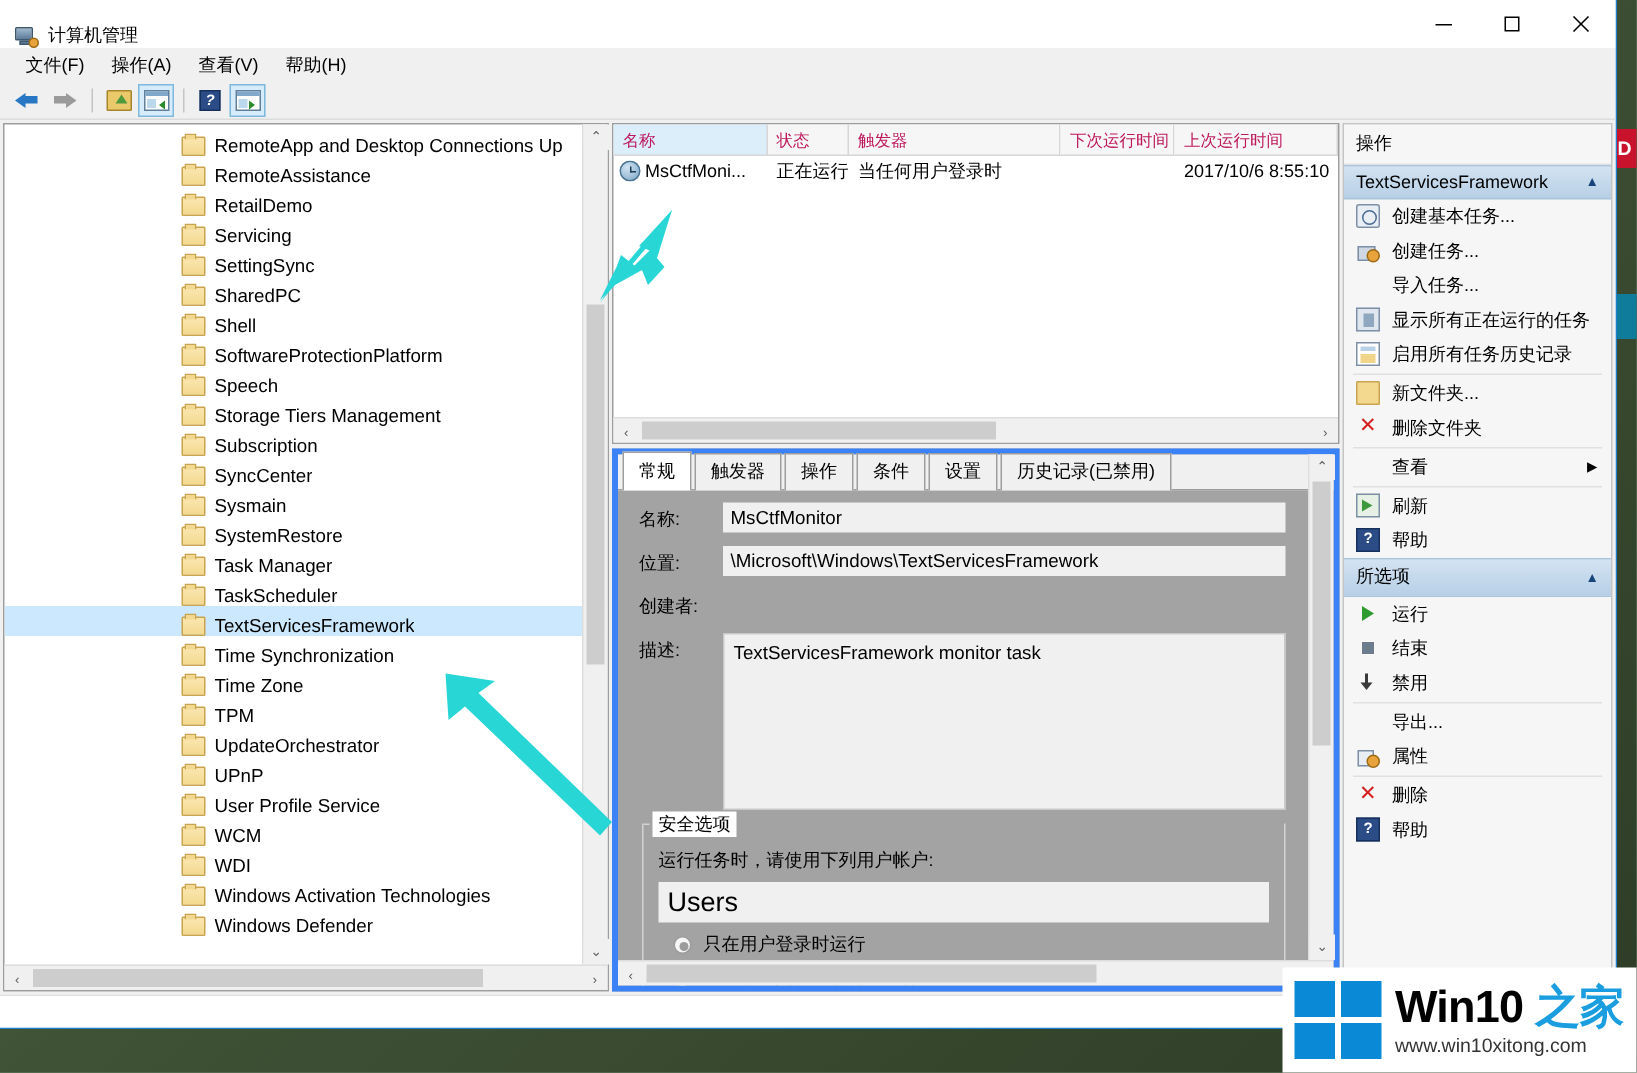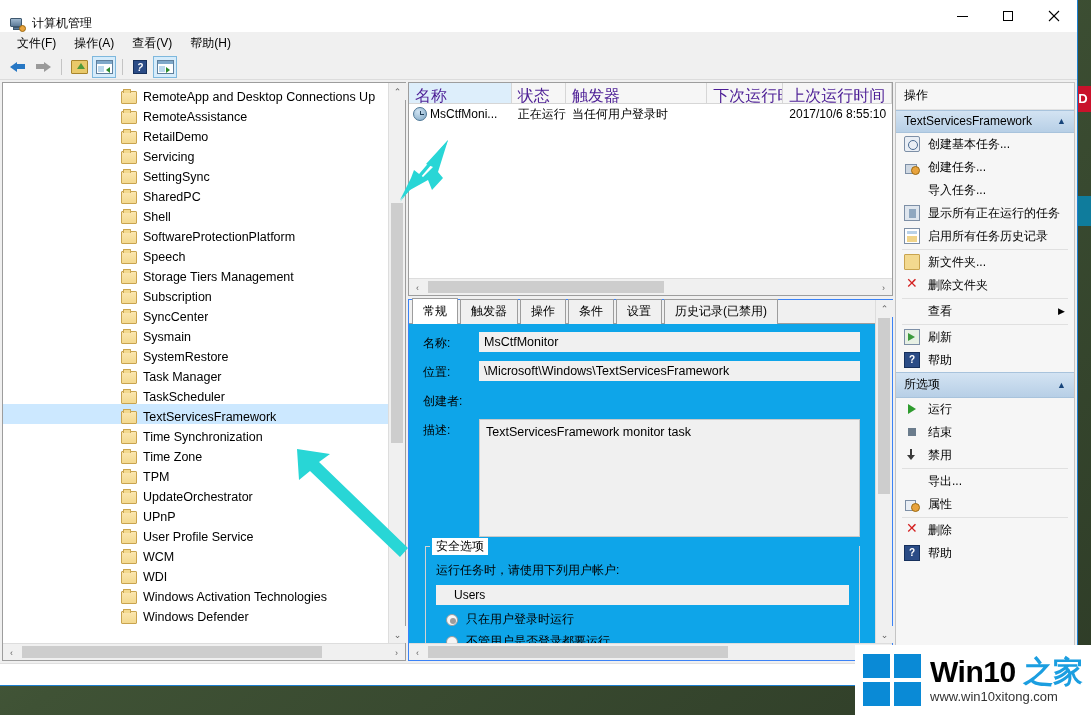--- a/index.html
+++ b/index.html
@@ -213,39 +213,39 @@
   }
   .task-list {
     height: 214px; background: #fff; border: 1px solid #9d9d9d;
     display: flex; flex-direction: column; flex: 0 0 auto;
     position: relative;
   }
   .lv-head { display: flex; height: 21px; flex: 0 0 auto; }
   .lv-th {
     background: #f6f6f6; border-right: 1px solid #d6d6d6;
     border-bottom: 1px solid #d6d6d6;
-    font-size: 16px; color: #4c1d95;
+    font-size: 11px; color: #be185d;
     padding: 3px 0 0 6px; white-space: nowrap; overflow: hidden;
     cursor: default;
   }
   .lv-th.first { background: #ddeefb; }
   .lv-body { flex: 1 1 auto; overflow: hidden; }
   .lv-row { display: flex; height: 20px; align-items: center; font-size: 12px; cursor: default;}
   .lv-td { padding-left: 6px; white-space: nowrap; overflow: hidden; }
   .clock-ico {
     width: 14px; height: 14px; border-radius: 50%;
     background: radial-gradient(circle at 35% 30%,#cfe3f2,#7fa7c5);
     border: 1px solid #4b7595; margin: 0 3px 0 4px;
     position: relative; flex: 0 0 auto;
   }
   .clock-ico:before{content:"";position:absolute;left:6px;top:3px;width:1px;height:4px;background:#1d3c55;}
   .clock-ico:after{content:"";position:absolute;left:6px;top:6px;width:4px;height:1px;background:#1d3c55;}
 
   .detail-pane {
-    flex: 1 1 auto; background: #0ea5e9; border: 1px solid #3b82f6;
+    flex: 1 1 auto; background: #a3a3a3; border: 4px solid #3b82f6;
     display: flex; flex-direction: column; min-height: 0; position: relative; justify-content: space-between;
   }
   .tabs {
     display: flex; height: 24px; background: #f0f0f0;
     border-bottom: 1px solid #9d9d9d; padding-left: 3px; flex: 0 0 auto;
     align-items: flex-end;
   }
   .tab {
     padding: 3px 10px 4px; font-size: 12px; color: #000;
     border: 1px solid #9d9d9d; border-bottom: none;
@@ -277,21 +277,21 @@
   }
   .grp-legend {
     position: absolute; top: -8px; left: 6px; background: #fff;
     padding: 0 4px; font-size: 12px;
   }
   .grp:before{
     content:""; position:absolute; left:0; top:0; width:4px; height:1px; background:#d3d3d3;
   }
   .grp-inner { padding-top: 12px; }
   .grp-line { font-size: 12px; margin: 4px 0 6px; }
-  .acct-box { background: #f0f0f0; font-size: 12px; padding: 3px 18px; margin-bottom: 6px; }
+  .acct-box { background: #f0f0f0; font-size: 18px; padding: 3px 6px; margin-bottom: 6px; }
   .radio-row { display: flex; align-items: center; font-size: 12px; margin: 5px 0 0 10px; }
   .radio {
     width: 12px; height: 12px; border-radius: 50%;
     border: 1px solid #9c9c9c; background: #f6f6f6;
     margin-right: 8px; flex: 0 0 auto; position: relative;
   }
   .radio.on:after {
     content:""; position:absolute; left:3px; top:3px; width:6px; height:6px;
     border-radius:50%; background:#9c9c9c;
   }

